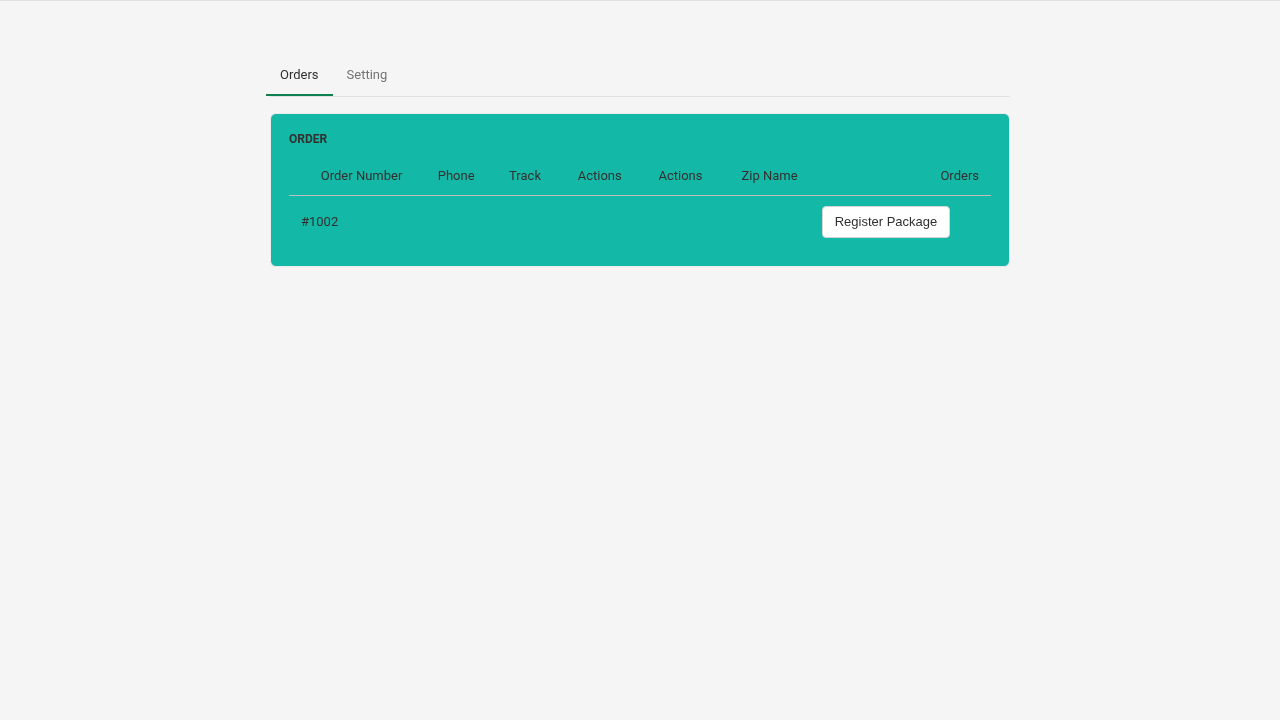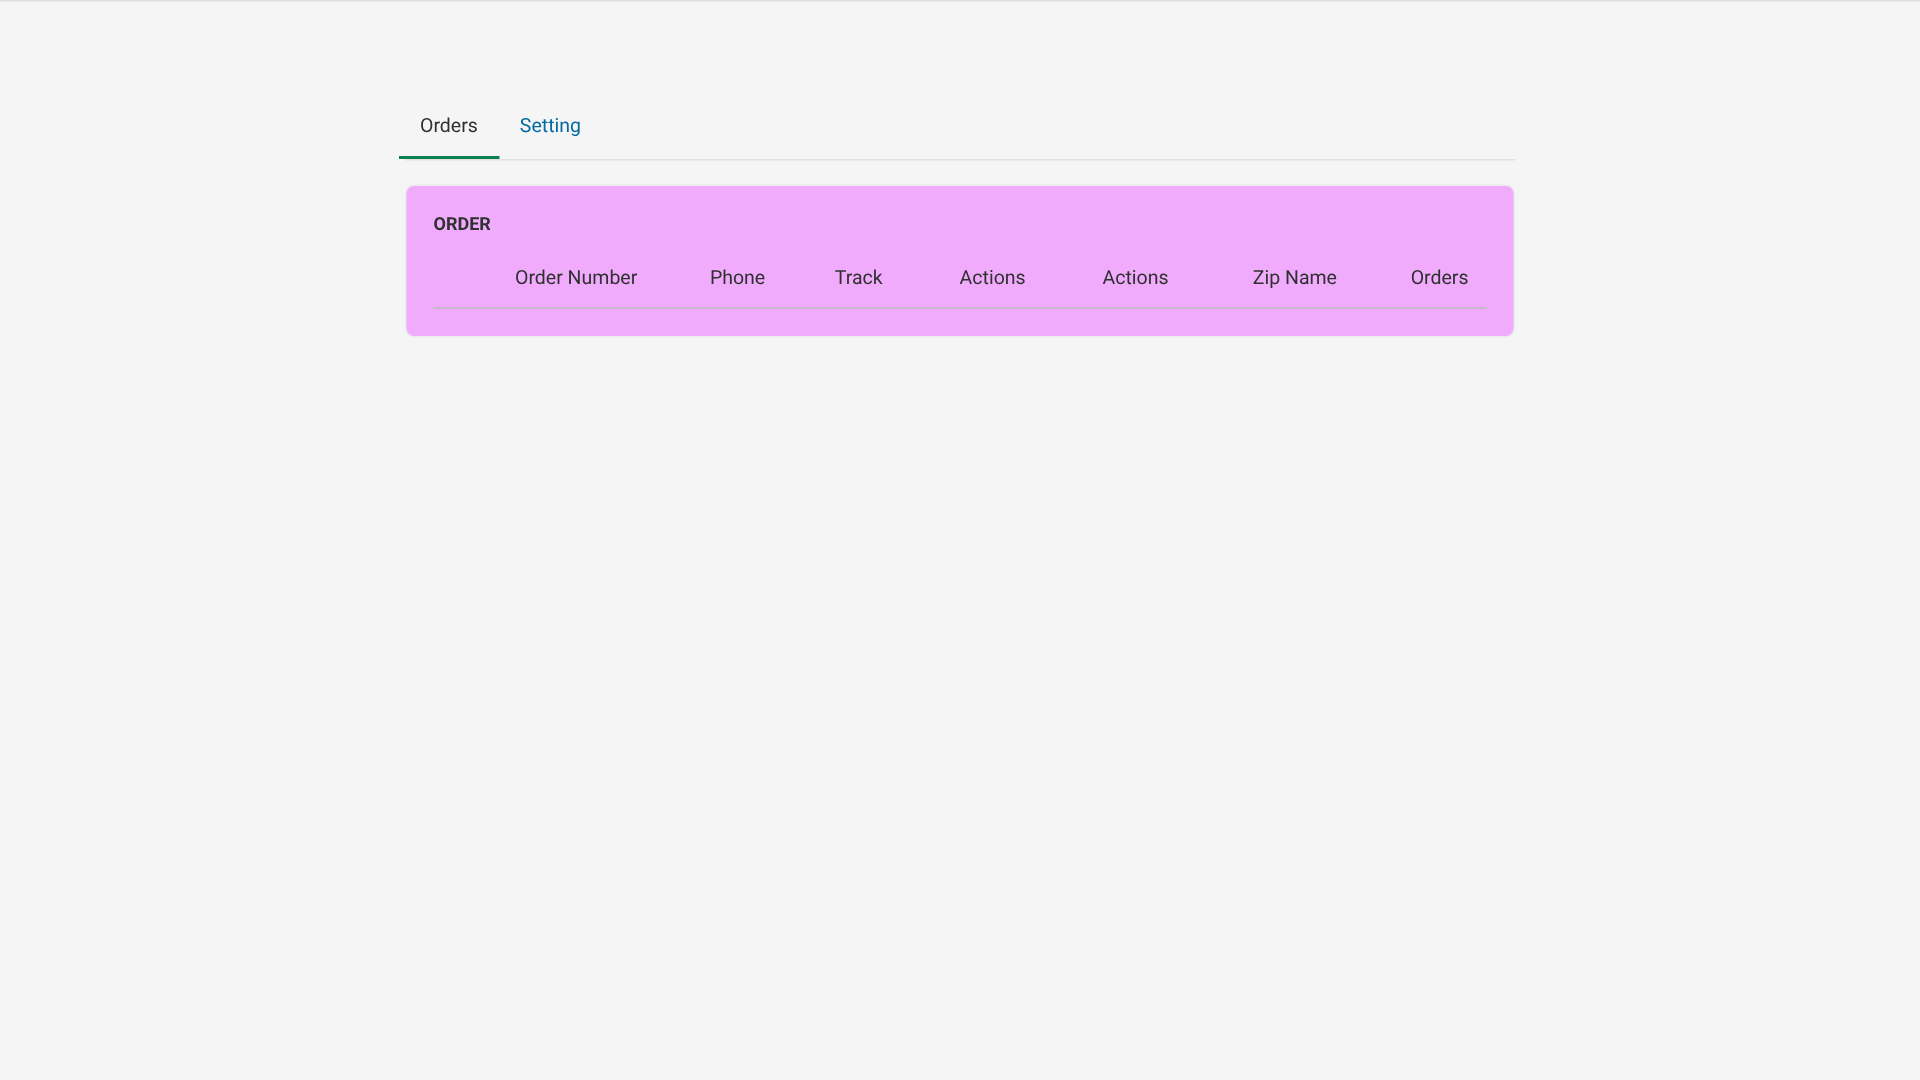--- a/index.html
+++ b/index.html
@@ -14,45 +14,45 @@
       height: 720px;
       overflow: hidden;
     }
     .top-border {
       height: 1px;
       background-color: #e0e0e0;
       width: 100%;
     }
     .container {
       width: 740px;
-      margin: 12px auto;
+      margin: 2px auto;
       padding-top: 52px;
     }
     .tabs {
       display: flex;
       border-bottom: 1px solid #e0e0e0;
       margin-bottom: 16px;
     }
     .tab {
       padding: 12px 14px;
       font-size: 13px;
-      color: #0369a1;
+      color: #737373;
       cursor: pointer;
       border-bottom: 2px solid transparent;
       position: relative;
     }
     .tab.active {
       color: #303030;
       border-bottom: 2px solid #0d8050;
     }
     .tab:first-child {
       margin-left: -4px;
     }
     .card {
-      background-color: #f0abfc;
+      background-color: #14b8a6;
       border: 1px solid #ebebeb;
       border-radius: 6px;
       padding: 18px;
     }
     .card-title {
       font-size: 12px;
       font-weight: 700;
       color: #303030;
       margin-bottom: 14px;
       text-transform: uppercase;
@@ -128,16 +128,27 @@
           <th>Order Number</th>
           <th>Phone</th>
           <th>Track</th>
           <th>Actions</th>
           <th>Actions</th>
           <th>Zip Name</th>
           <th>Orders</th>
         </tr>
       </thead>
       <tbody>
+        <tr>
+          <td>#1002</td>
+          <td></td>
+          <td></td>
+          <td></td>
+          <td></td>
+          <td></td>
+          <td class="actions-cell">
+            <button class="btn">Register Package</button>
+          </td>
+        </tr>
       </tbody>
     </table>
   </div>
 </div>
 
 </body></html>

